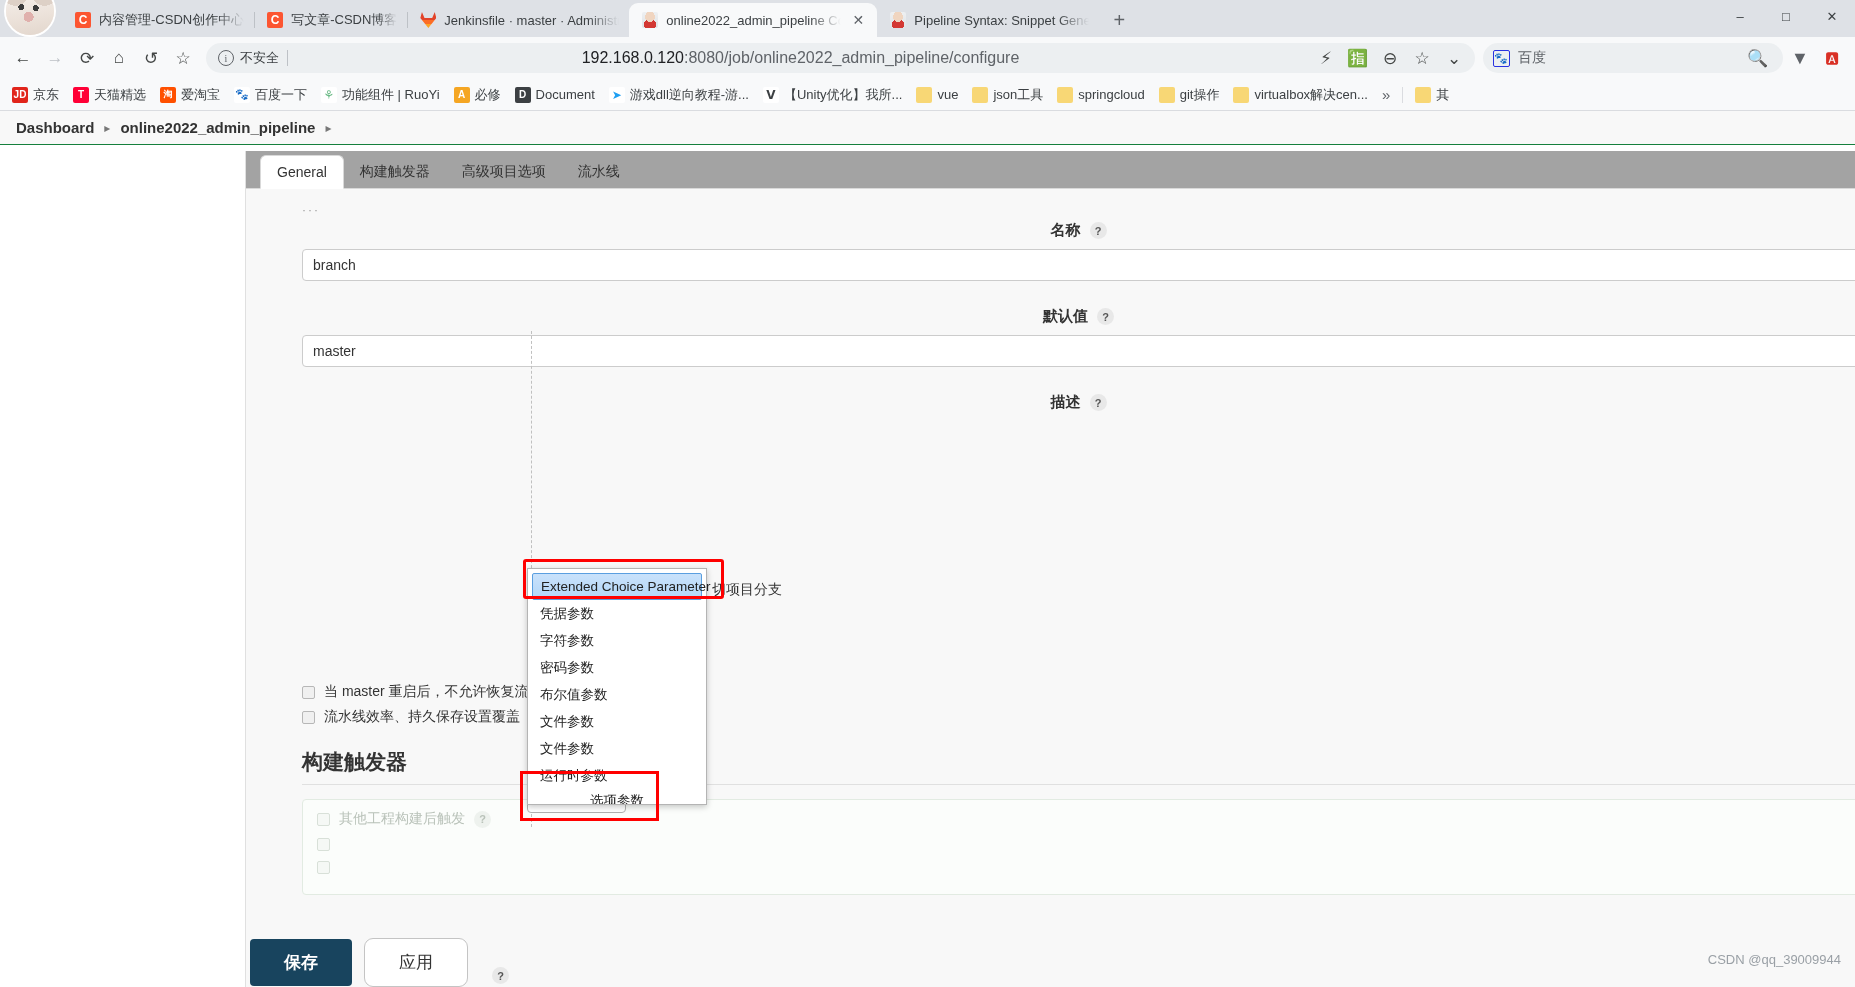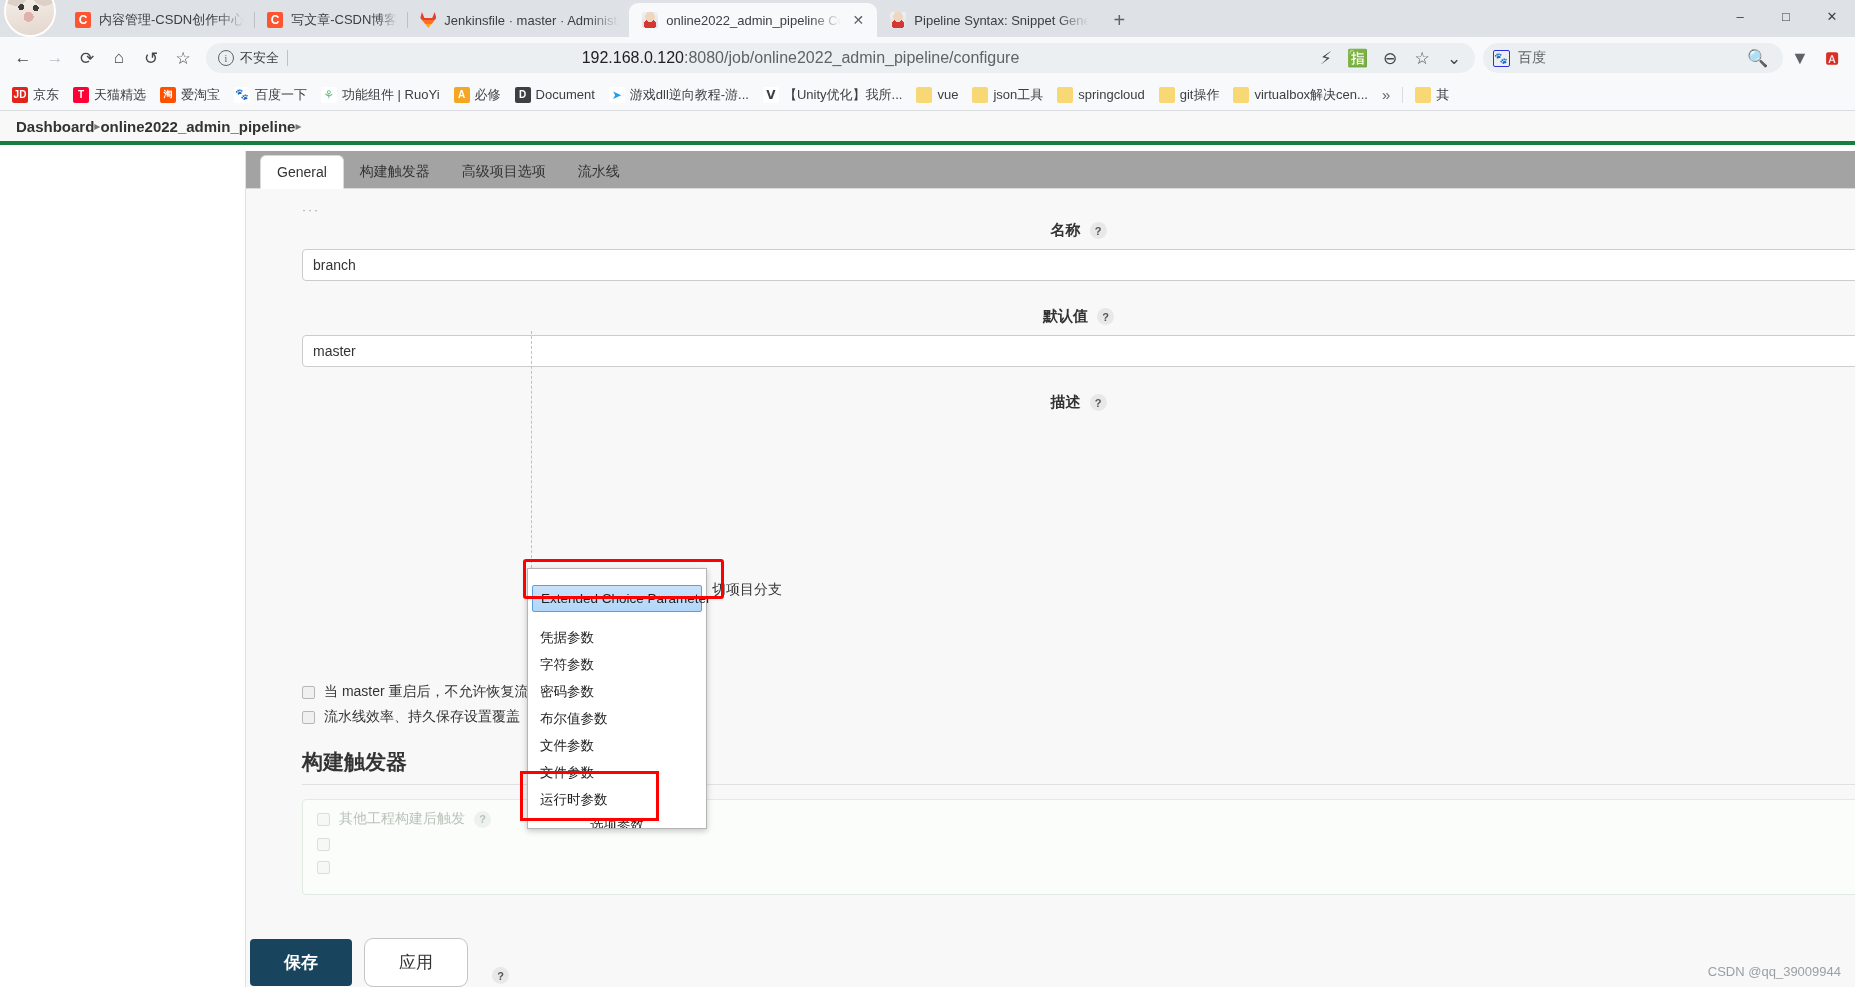--- a/index.html
+++ b/index.html
@@ -173,24 +173,25 @@
             font-size:10px;color:#fff;font-weight:bold;line-height:1;}
   .bm-folder{ background:#f8d775; border-radius:2px; }
   .bm-chevrons{ font-size:15px;color:#5f6368;padding:0 6px;flex:0 0 auto;}
   .bm-vsep{width:1px;height:16px;background:#dadce0;flex:0 0 auto;margin:0 4px;}
 
   
   .page { position:relative; background:#fff; height: 876px; }
   .jbreadcrumb {
     height: 34px;
     background: #f8f8f8;
-    border-bottom: 4px solid #15803d;
+    border-bottom: 1px solid #15803d;
     display: flex;
     align-items: center;
     padding-left: 16px;
+    gap: 10px;
     font-size: 15px;
     font-weight: bold;
     color: #333;
   }
   .jbreadcrumb .sep { color:#777; font-weight:normal; font-size:12px; }
 
   .jbody { position:relative; height: 842px; background:#fff; }
 
   .config-wrap {
     position:absolute; left:245px; top:6px; right:0; bottom:0;
@@ -267,21 +268,21 @@
   }
   .dd-item {
     font-size:13.5px; color:#222;
     padding: 4px 12px;
     line-height: 19px;
     white-space:nowrap;
   }
   .dd-item.sel {
     background: linear-gradient(180deg,#c9e2fb,#b2d6f8);
     border:1px solid #5a9fe0;
-    margin: 12px 4px;
+    margin: 0 4px;
     padding: 3px 8px;
     border-radius:2px;
     font-size:13.5px;
   }
   .dd-item.clip { overflow:hidden; height:15px; padding-top:2px; padding-bottom:0;text-align:center; }
 
   .behind-text {
     position:absolute; left:466px; top:430px;
     font-size:14px; color:#333;
     z-index: 5;
@@ -352,21 +353,21 @@
     padding: 12px 34px;
     border-radius:9px;
   }
   .gitlab-note {
     position:absolute; left:492px; bottom:3px;
     font-size:13.5px; color:#333;
     display:flex; align-items:center; gap:6px;
     z-index: 45;
   }
   .watermark {
-    position:absolute; right:14px; bottom:8px;
+    position:absolute; right:14px; bottom:20px;
     font-size:13px; color:#9aa0a6;
   }
 </style>
 </head>
 <body>
 
 <div id="browser">
 
   <div class="tabstrip">
     <div class="profile-pill">

